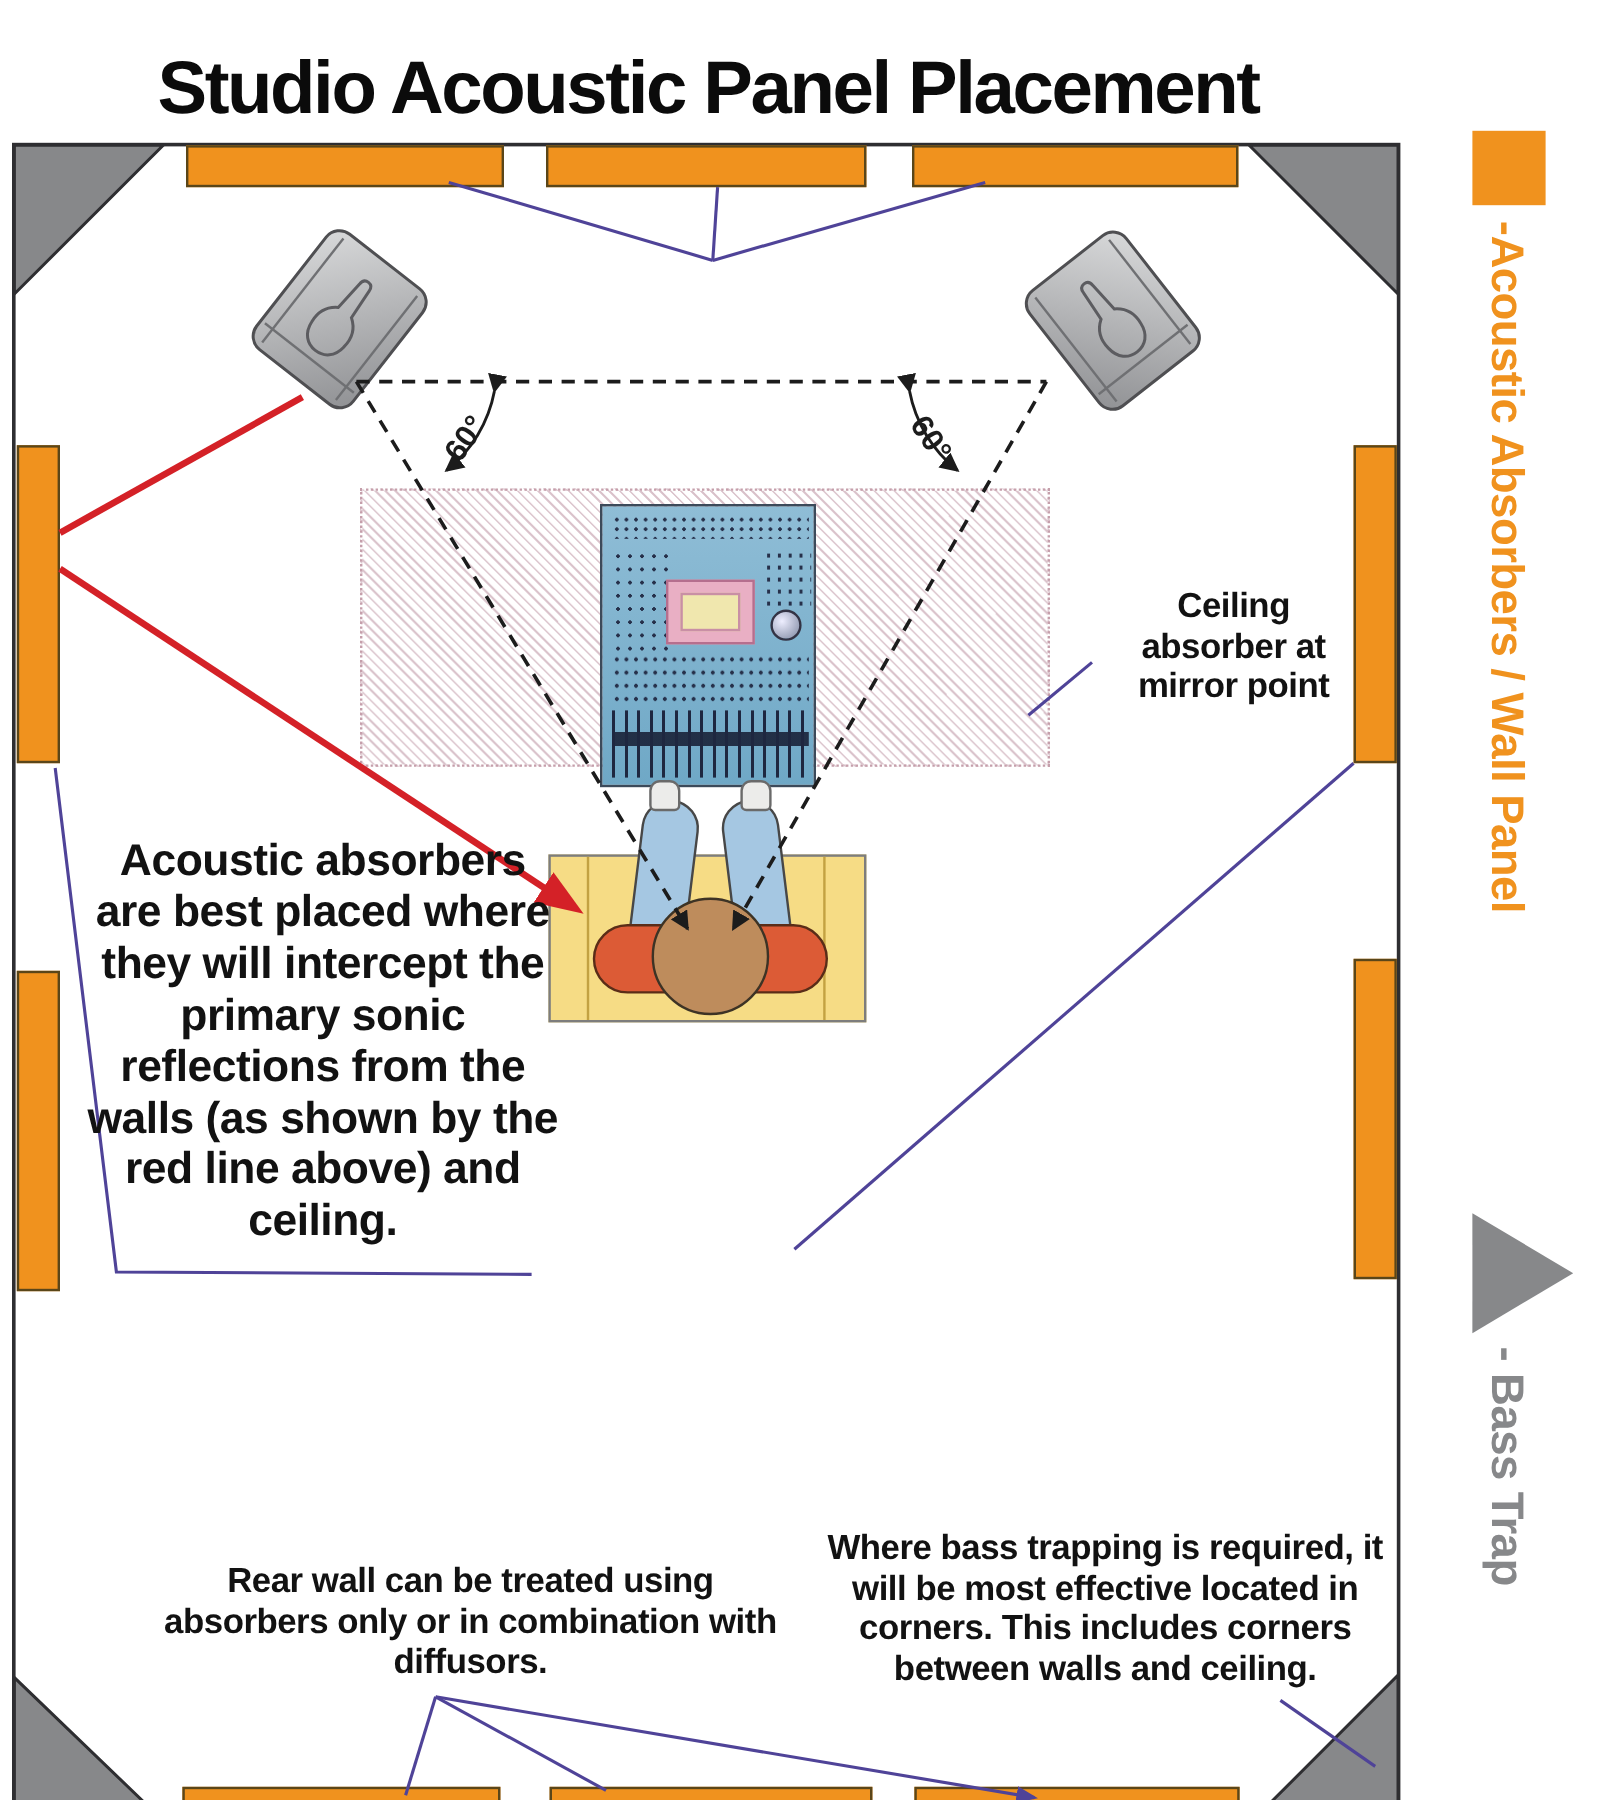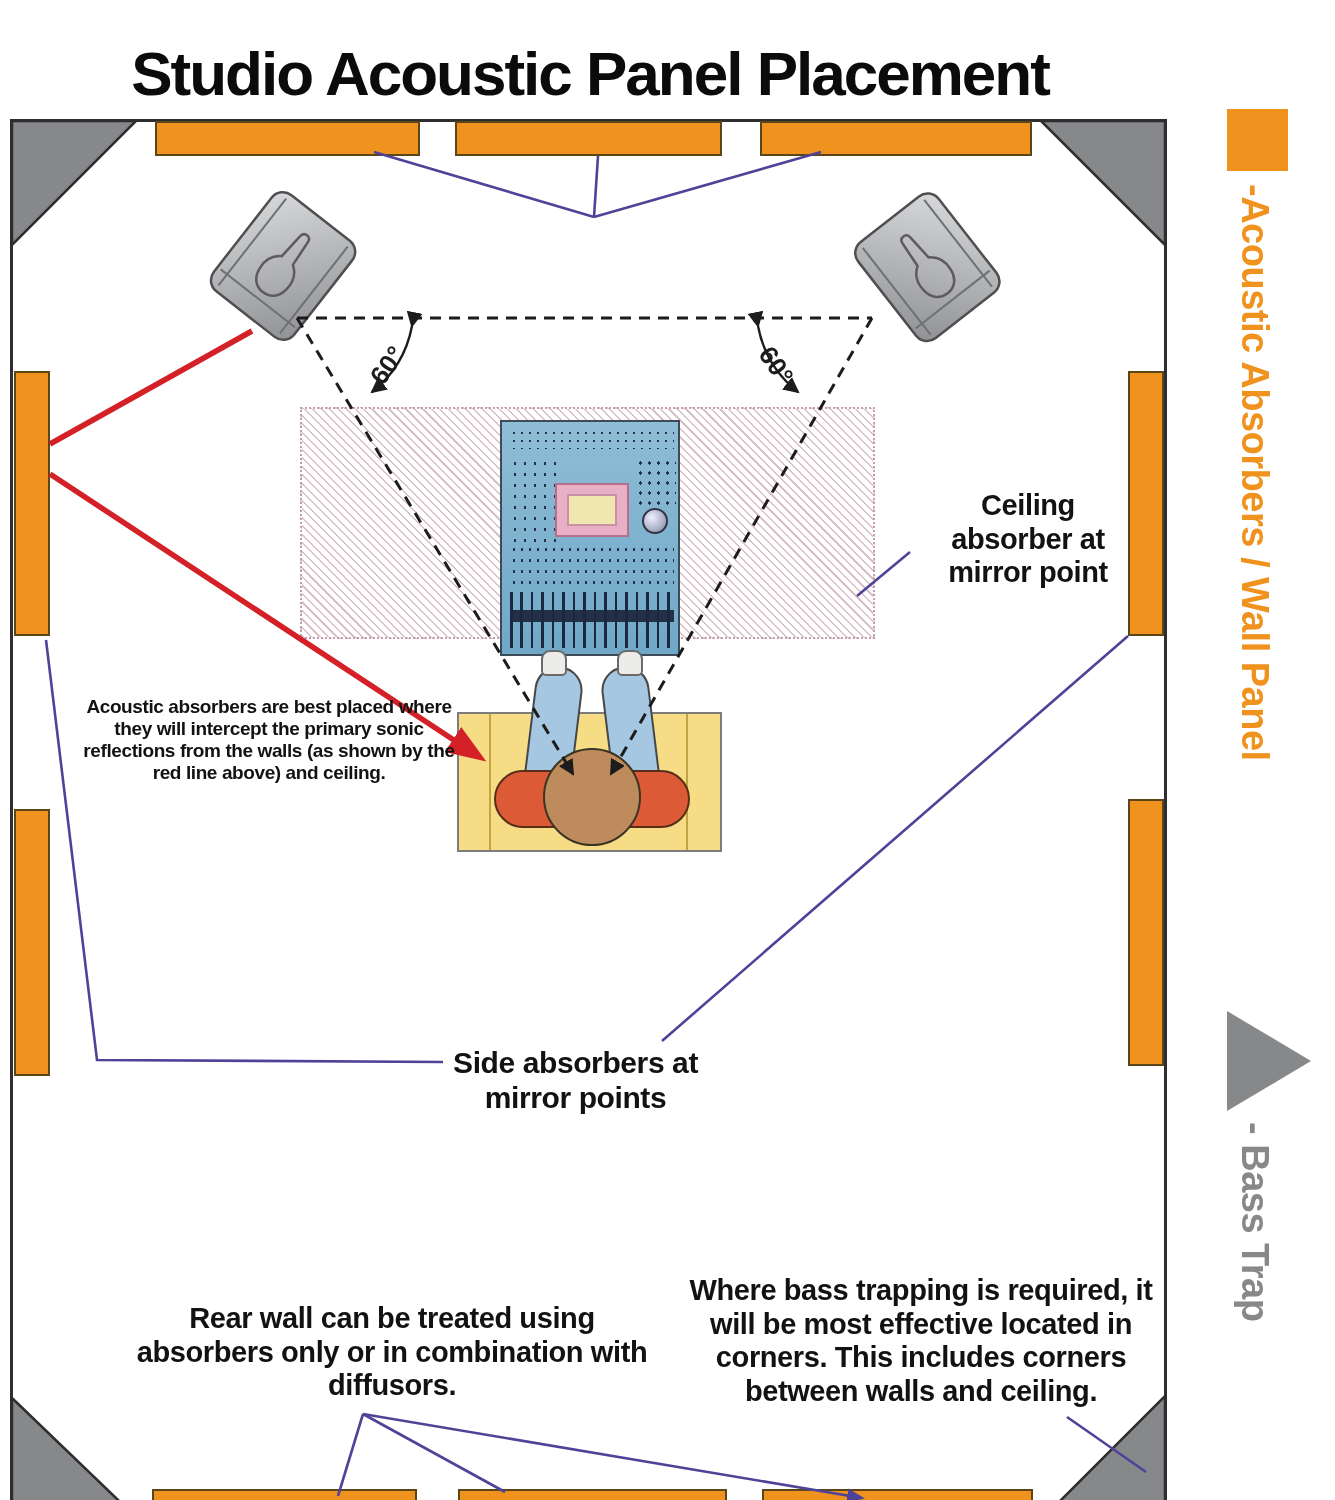--- a/index.html
+++ b/index.html
@@ -165,22 +165,21 @@
     <line x1="363" y1="1380" x2="505" y2="1458" stroke="#4F4398" stroke-width="2.6"></line>
     <line x1="363" y1="1380" x2="862" y2="1464" stroke="#4F4398" stroke-width="2.6" marker-end="url(#arrBlu)"></line>
 
     <line x1="1067" y1="1383" x2="1146" y2="1438" stroke="#4F4398" stroke-width="2.6"></line>
   </svg>
 
   <div class="angle-label" style="left:368px;top:316px;transform:rotate(-55deg);">60°</div>
   <div class="angle-label" style="left:756px;top:316px;transform:rotate(55deg);">60°</div>
 
   <div class="note" style="left:938px;top:455px;width:180px;font-size:29px;">Ceiling absorber at mirror point</div>
-  <div class="note" style="left:70px;top:662px;width:398px;font-size:19px;">Acoustic absorbers are best placed where they will intercept the primary sonic reflections from the walls (as shown by the red line above) and ceiling.</div>
-  <div class="note" style="left:448px;top:1012px;width:255px;font-size:30px;">Side absorbers at mirror points</div>
+  <div class="note" style="left:70px;top:662px;width:398px;font-size:37px;">Acoustic absorbers are best placed where they will intercept the primary sonic reflections from the walls (as shown by the red line above) and ceiling.</div>
   <div class="note" style="left:128px;top:1268px;width:528px;font-size:29px;">Rear wall can be treated using absorbers only or in combination with diffusors.</div>
   <div class="note" style="left:665px;top:1240px;width:512px;font-size:29px;">Where bass trapping is required, it will be most effective located in corners. This includes corners between walls and ceiling.</div>
 
   <div id="legend-absorber-swatch"></div>
   <div id="legend-absorber-label">-Acoustic Absorbers / Wall Panel</div>
   <div id="legend-basstrap-swatch"></div>
   <div id="legend-basstrap-label">- Bass Trap</div>
 
 </div>
 

